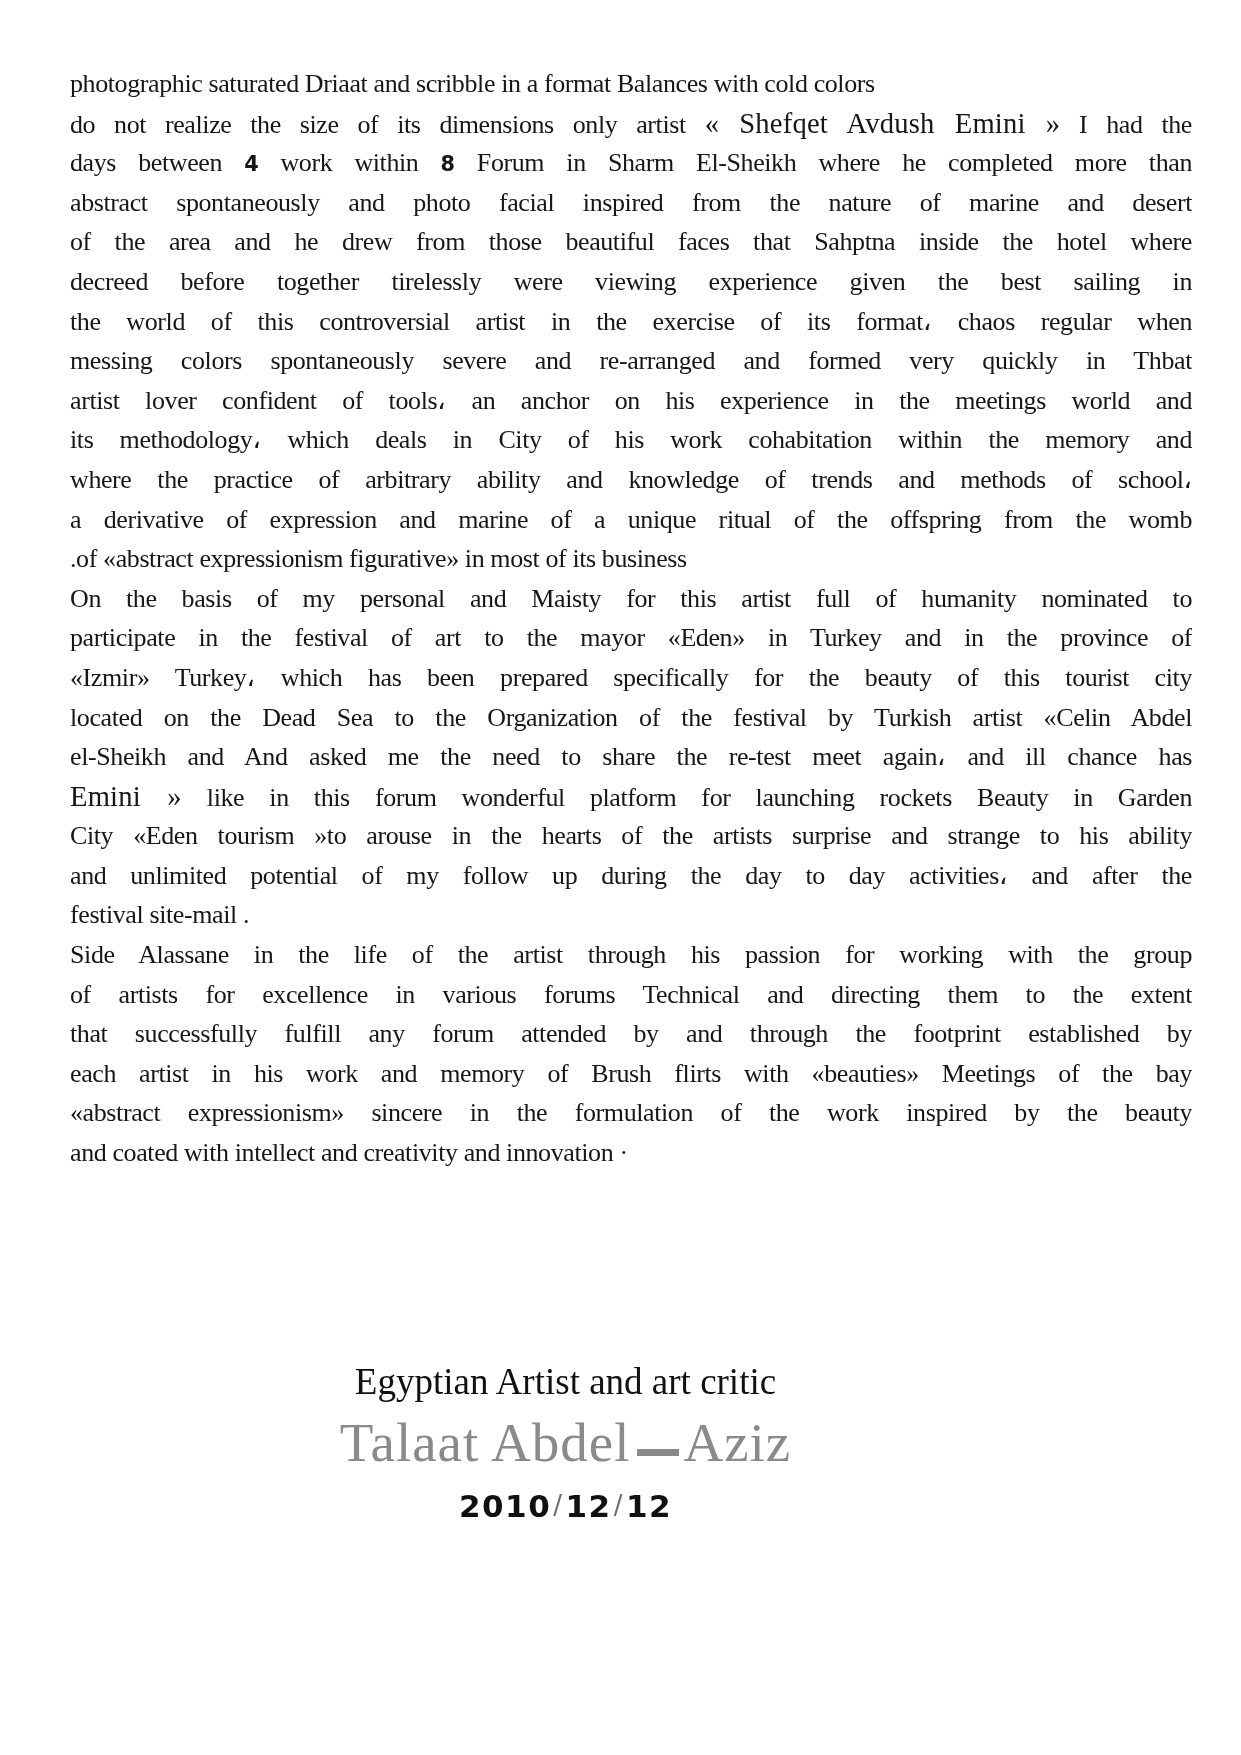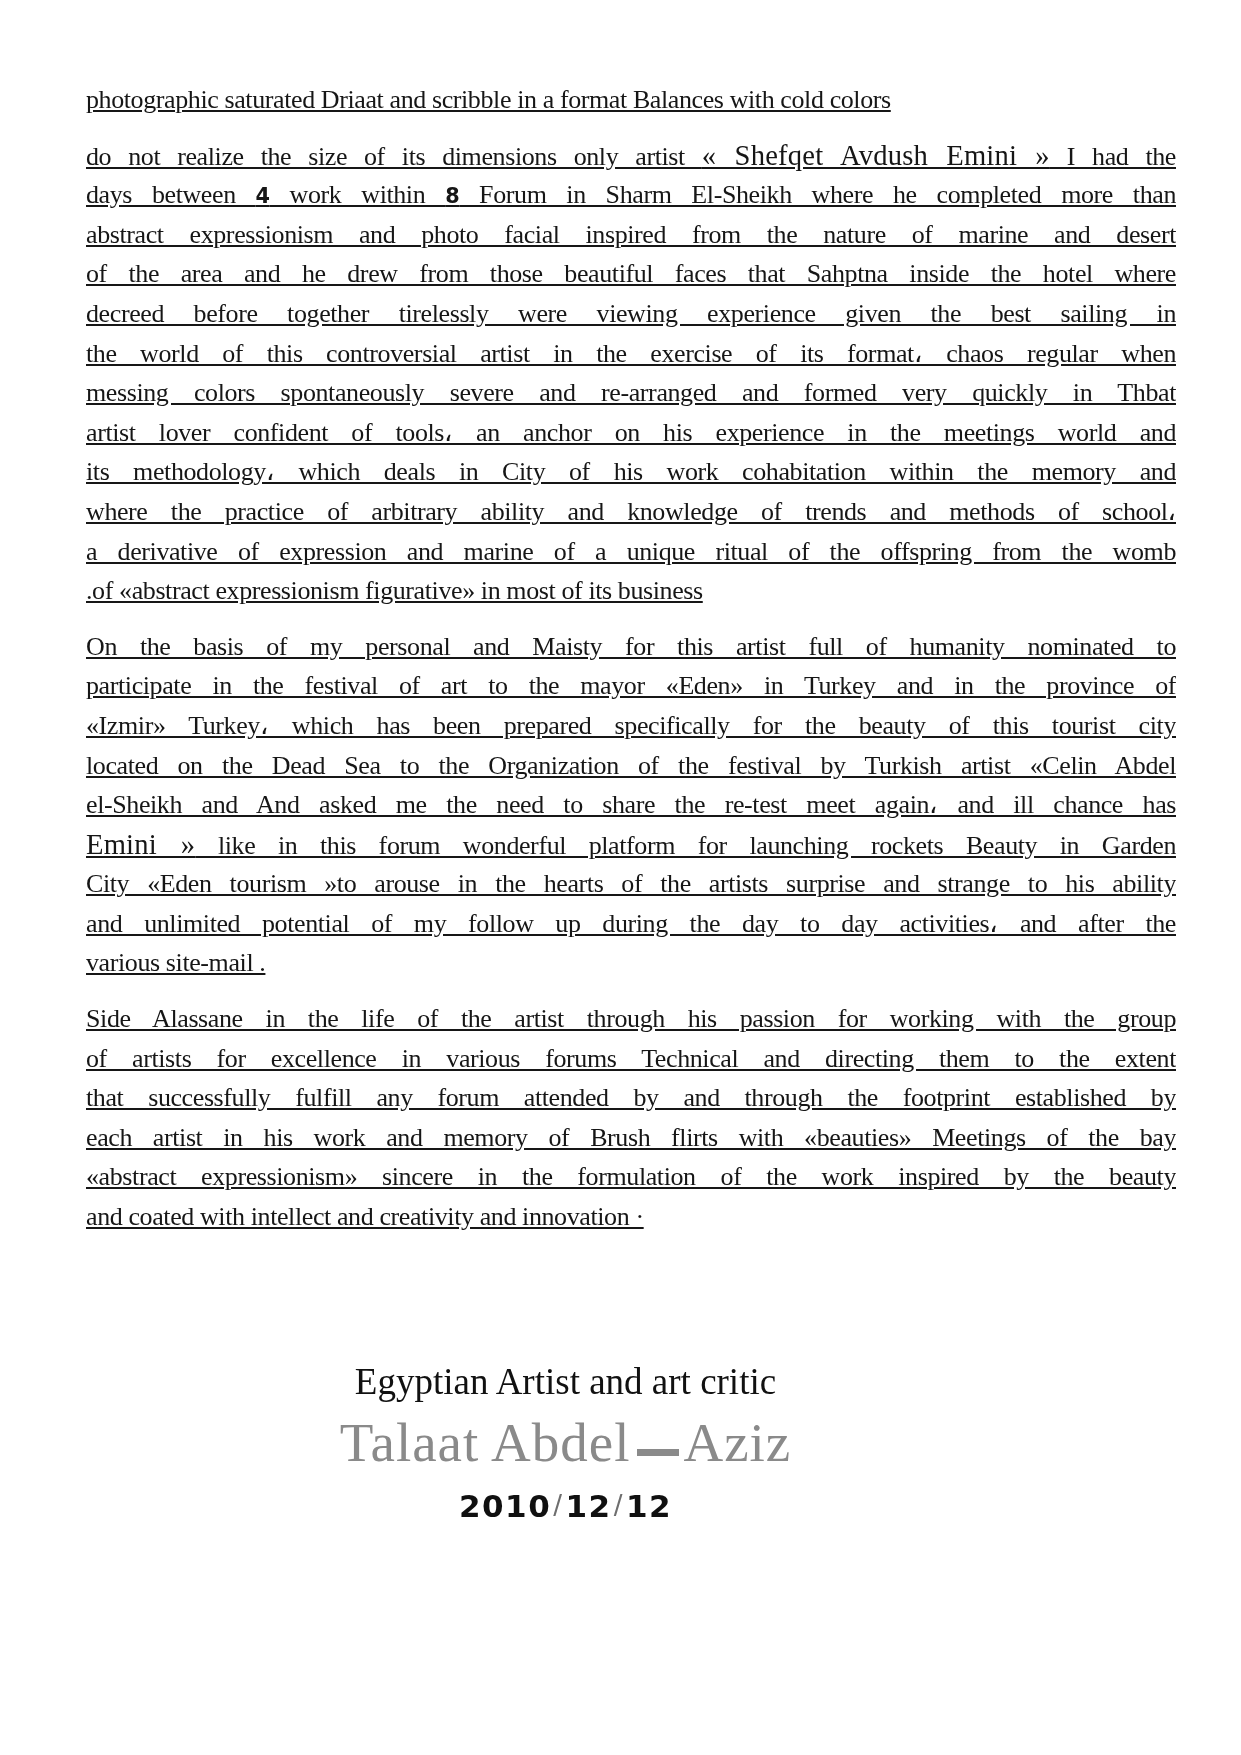--- a/index.html
+++ b/index.html
@@ -14,21 +14,21 @@
   }
   .text-block{
     position:absolute;
     left:70px;
     top:64px;
     width:1122px;
     font-size:26px;
     line-height:39.6px;
     letter-spacing:-0.4px;
   }
-  .paragraph{margin:16px;padding:0;text-decoration:underline;}
+  .paragraph{margin:0;padding:0;}
   .line{
     text-align:justify;
     text-align-last:justify;
     height:39.6px;
     overflow:hidden;
     white-space:normal;
   }
   .line.last{
     text-align:left;
     text-align-last:left;
@@ -94,41 +94,41 @@
 
 <div class="page">
 
   <div class="text-block">
       <div class="paragraph">
         <div class="line last">photographic saturated Driaat and scribble in a format Balances with cold colors</div>
       </div>
       <div class="paragraph">
         <div class="line">do not realize the size of its dimensions only artist <span class="name">« Shefqet Avdush Emini  »</span> I had the</div>
         <div class="line">days between <span class="num">4</span> work within <span class="num">8</span> Forum in Sharm El-Sheikh where he completed more than</div>
-        <div class="line">abstract expressionism and photo facial inspired from the nature of marine and desert</div>
+        <div class="line">abstract spontaneously and photo facial inspired from the nature of marine and desert</div>
         <div class="line">of the area and he drew from those beautiful faces that Sahptna inside the hotel where</div>
         <div class="line">decreed before together tirelessly were viewing experience given the best sailing in</div>
         <div class="line">the world of this controversial artist in the exercise of its format، chaos regular when</div>
         <div class="line">messing colors spontaneously severe and re-arranged and formed very quickly in Thbat</div>
         <div class="line">artist lover confident of tools، an anchor on his experience in the meetings world and</div>
         <div class="line">its methodology، which deals in City of his work cohabitation within the memory and</div>
         <div class="line">where the practice of arbitrary ability and knowledge of trends and methods of school،</div>
         <div class="line">a derivative of expression and marine of a unique ritual of the offspring from the womb</div>
         <div class="line last">.of «abstract expressionism figurative» in most of its business</div>
       </div>
       <div class="paragraph">
         <div class="line">On the basis of my personal and Maisty for this artist full of humanity nominated to</div>
         <div class="line">participate in the festival of art to the mayor «Eden» in Turkey and in the province of</div>
         <div class="line">«Izmir» Turkey، which has been prepared specifically for the beauty of this tourist city</div>
         <div class="line">located on the Dead Sea to the Organization of the festival by Turkish artist «Celin Abdel</div>
         <div class="line">el-Sheikh and And asked me the need to share the re-test meet again، and ill chance has</div>
         <div class="line"><span class="name">Emini »</span> like in this forum wonderful platform for launching rockets Beauty in Garden</div>
         <div class="line">City «Eden tourism »to arouse in the hearts of the artists surprise and strange to his ability</div>
         <div class="line">and unlimited potential of my follow up during the day to day activities، and after the</div>
-        <div class="line last">various site-mail .</div>
+        <div class="line last">festival site-mail .</div>
       </div>
       <div class="paragraph">
         <div class="line">Side Alassane in the life of the artist through his passion for working with the group</div>
         <div class="line">of artists for excellence in various forums Technical and directing them to the extent</div>
         <div class="line">that successfully fulfill any forum attended by and through the footprint established by</div>
         <div class="line">each artist in his work and memory of Brush flirts with «beauties» Meetings of the bay</div>
         <div class="line">«abstract expressionism»  sincere in the formulation of the work inspired by the beauty</div>
         <div class="line last">and coated with intellect and creativity and innovation  ·</div>
       </div>
     </div>

